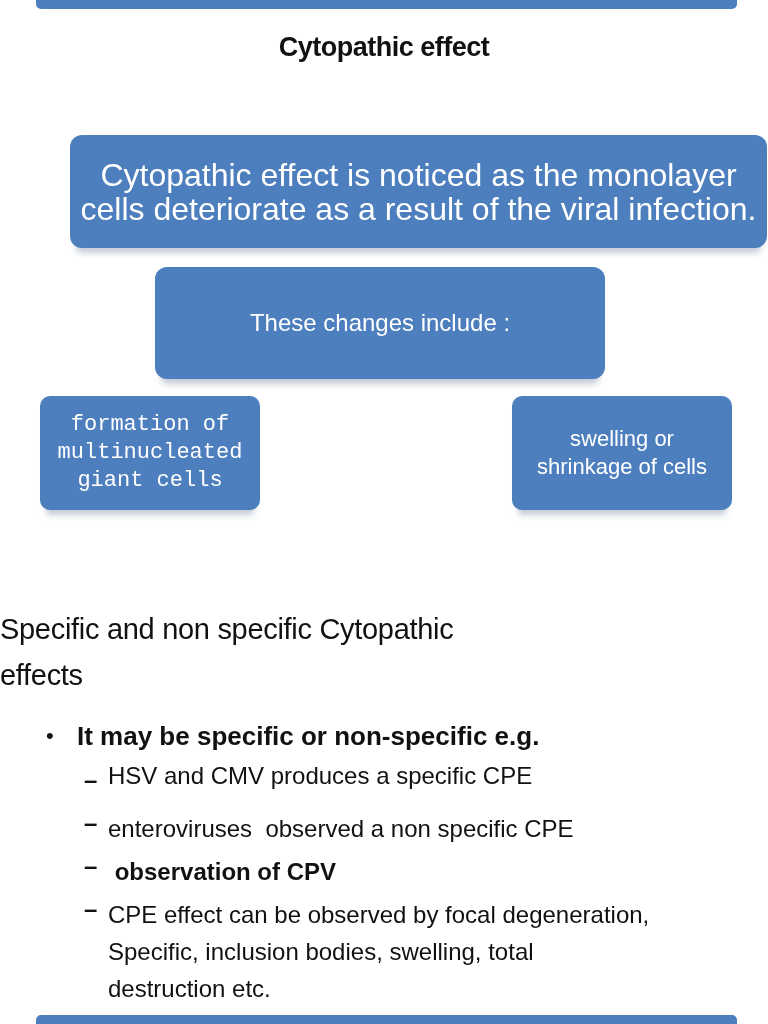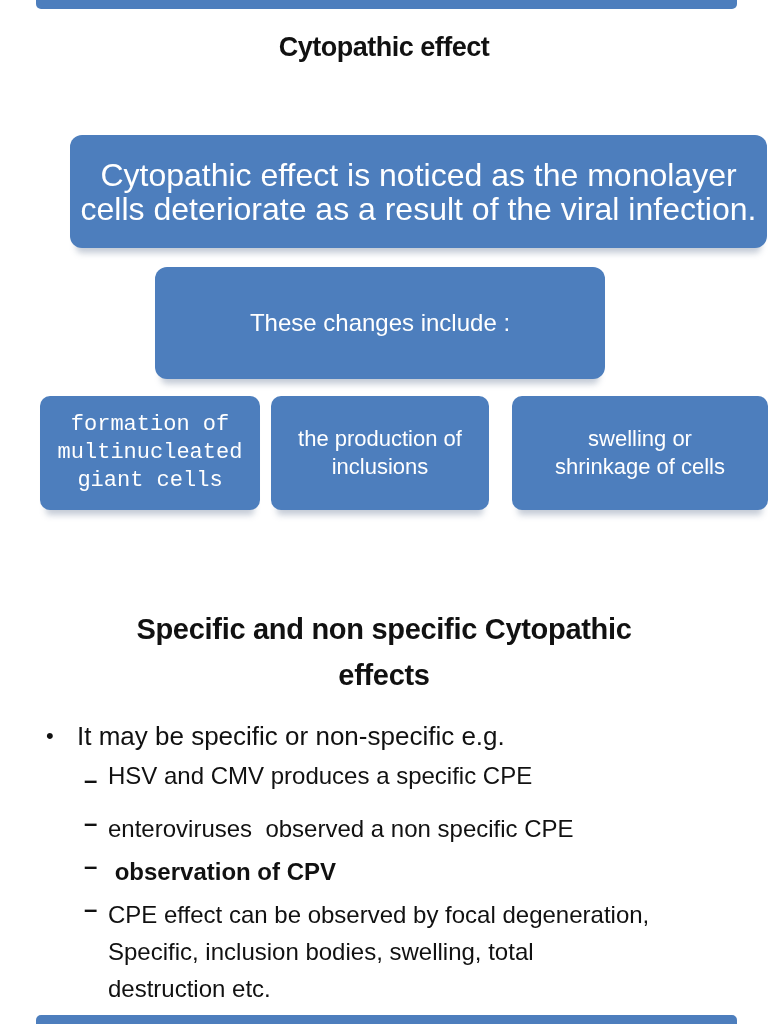--- a/index.html
+++ b/index.html
@@ -60,46 +60,46 @@
     font-size: 24px;
   }
   .box-change {
     top: 396px; height: 114px;
     border-radius: 10px;
     font-size: 22px; line-height: 28px;
     padding: 0 6px; box-sizing: border-box;
   }
   .box-change.c1 { left: 40px;  width: 220px; font-family: Liberation Mono, monospace; }
   .box-change.c2 { left: 271px; width: 218px; }
-  .box-change.c3 { left: 512px; width: 256px; }
+  .box-change.c3 { left: 512px; width: 220px; }
 
   
   .slide2-title {
     position: absolute;
     top: 606px;
     left: 0;
     width: 768px;
-    text-align: center;
     font-size: 29px;
-    font-weight: bold;
+    font-weight: normal;
     line-height: 46px;
     white-space: pre-line;
     letter-spacing: -0.3px;
   }
 
   .bullet-marker {
     position: absolute;
     left: 46px; top: 723px;
     font-size: 22px;
   }
   .bullet-main {
     position: absolute;
     left: 77px; top: 721px;
     font-size: 26px;
     white-space: pre-wrap;
+    font-weight: bold;
   }
   .dash-marker {
     position: absolute;
     left: 84px;
     font-size: 24px;
     font-weight: bold;
   }
   .sub-bullet {
     position: absolute;
     left: 108px;
@@ -123,22 +123,20 @@
   <div class="slide-title">Cytopathic effect</div>
 
   <div class="bluebox box-intro">Cytopathic effect is noticed as the monolayer
 cells deteriorate as a result of the viral infection.</div>
 
   <div class="bluebox box-include">These changes include :</div>
 
   <div class="bluebox box-change c1">formation of
 multinucleated
 giant cells</div>
-  <div class="bluebox box-change c2">the production of
-inclusions</div>
   <div class="bluebox box-change c3">swelling or
 shrinkage of cells</div>
 
   <div class="slide2-title">Specific and non specific Cytopathic
 effects</div>
 
   <span class="bullet-marker">•</span>
   <div class="bullet-main">It may be specific or non-specific e.g.</div>
 
   <span class="dash-marker d1">–</span>

